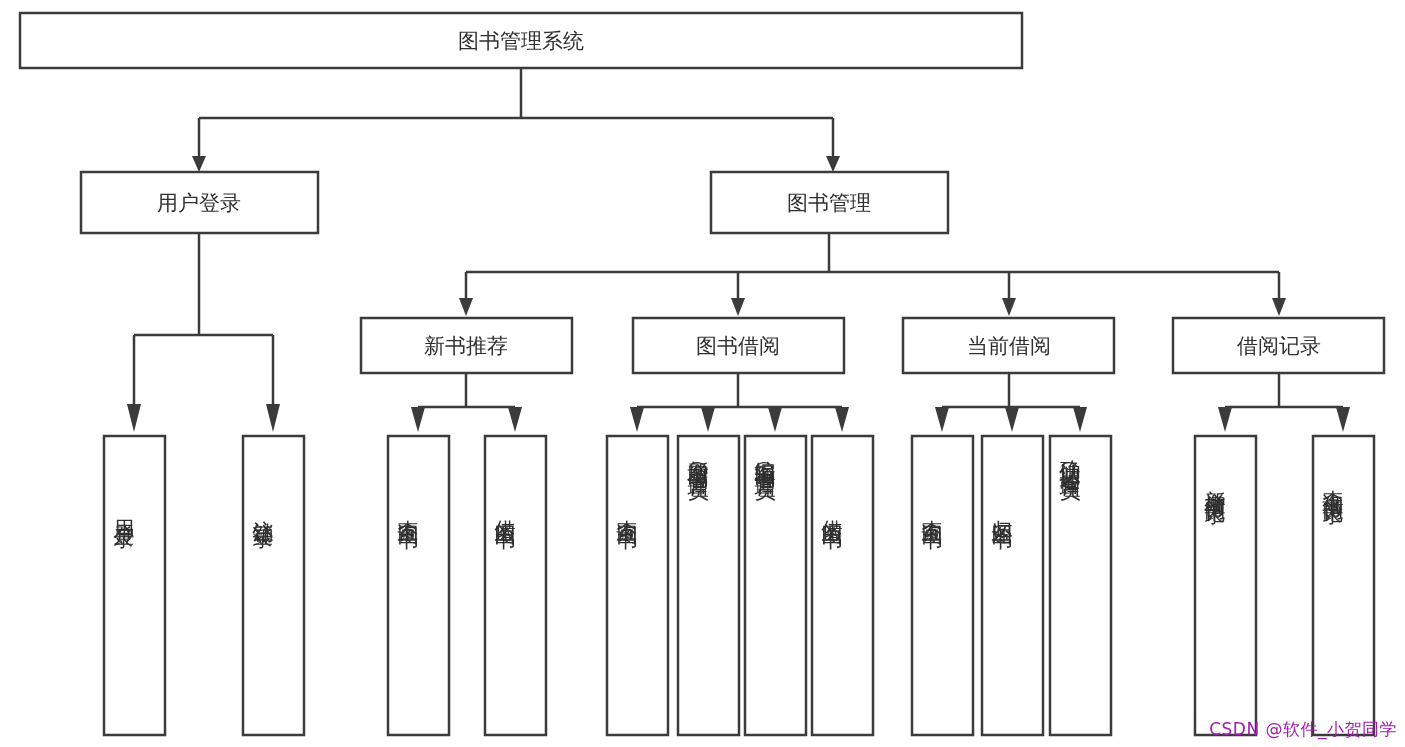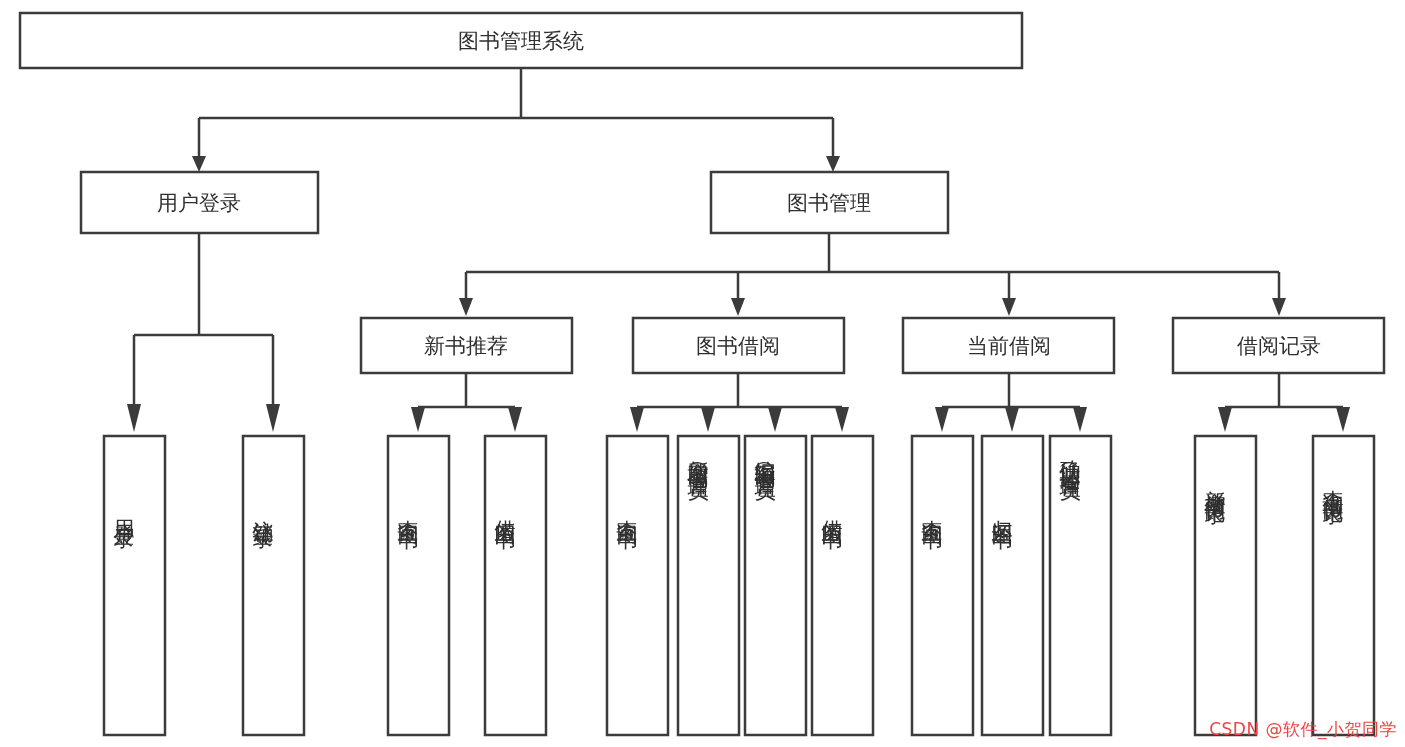--- a/index.html
+++ b/index.html
@@ -61,21 +61,21 @@
     white-space: nowrap;
     text-align: left;
     pointer-events: none;
   }
   .watermark {
     position: absolute;
     right: 8px;
     bottom: 6px;
     font-family: "DejaVu Sans", "Liberation Sans", sans-serif;
     font-size: 17px;
-    color: #ef4444;
+    color: #a21caf;
     white-space: nowrap;
     letter-spacing: 0.5px;
   }
 </style>
 </head>
 <body>
 
 <div id="diagram-root">
 
   <svg id="flow" viewBox="0 0 1405 747">

